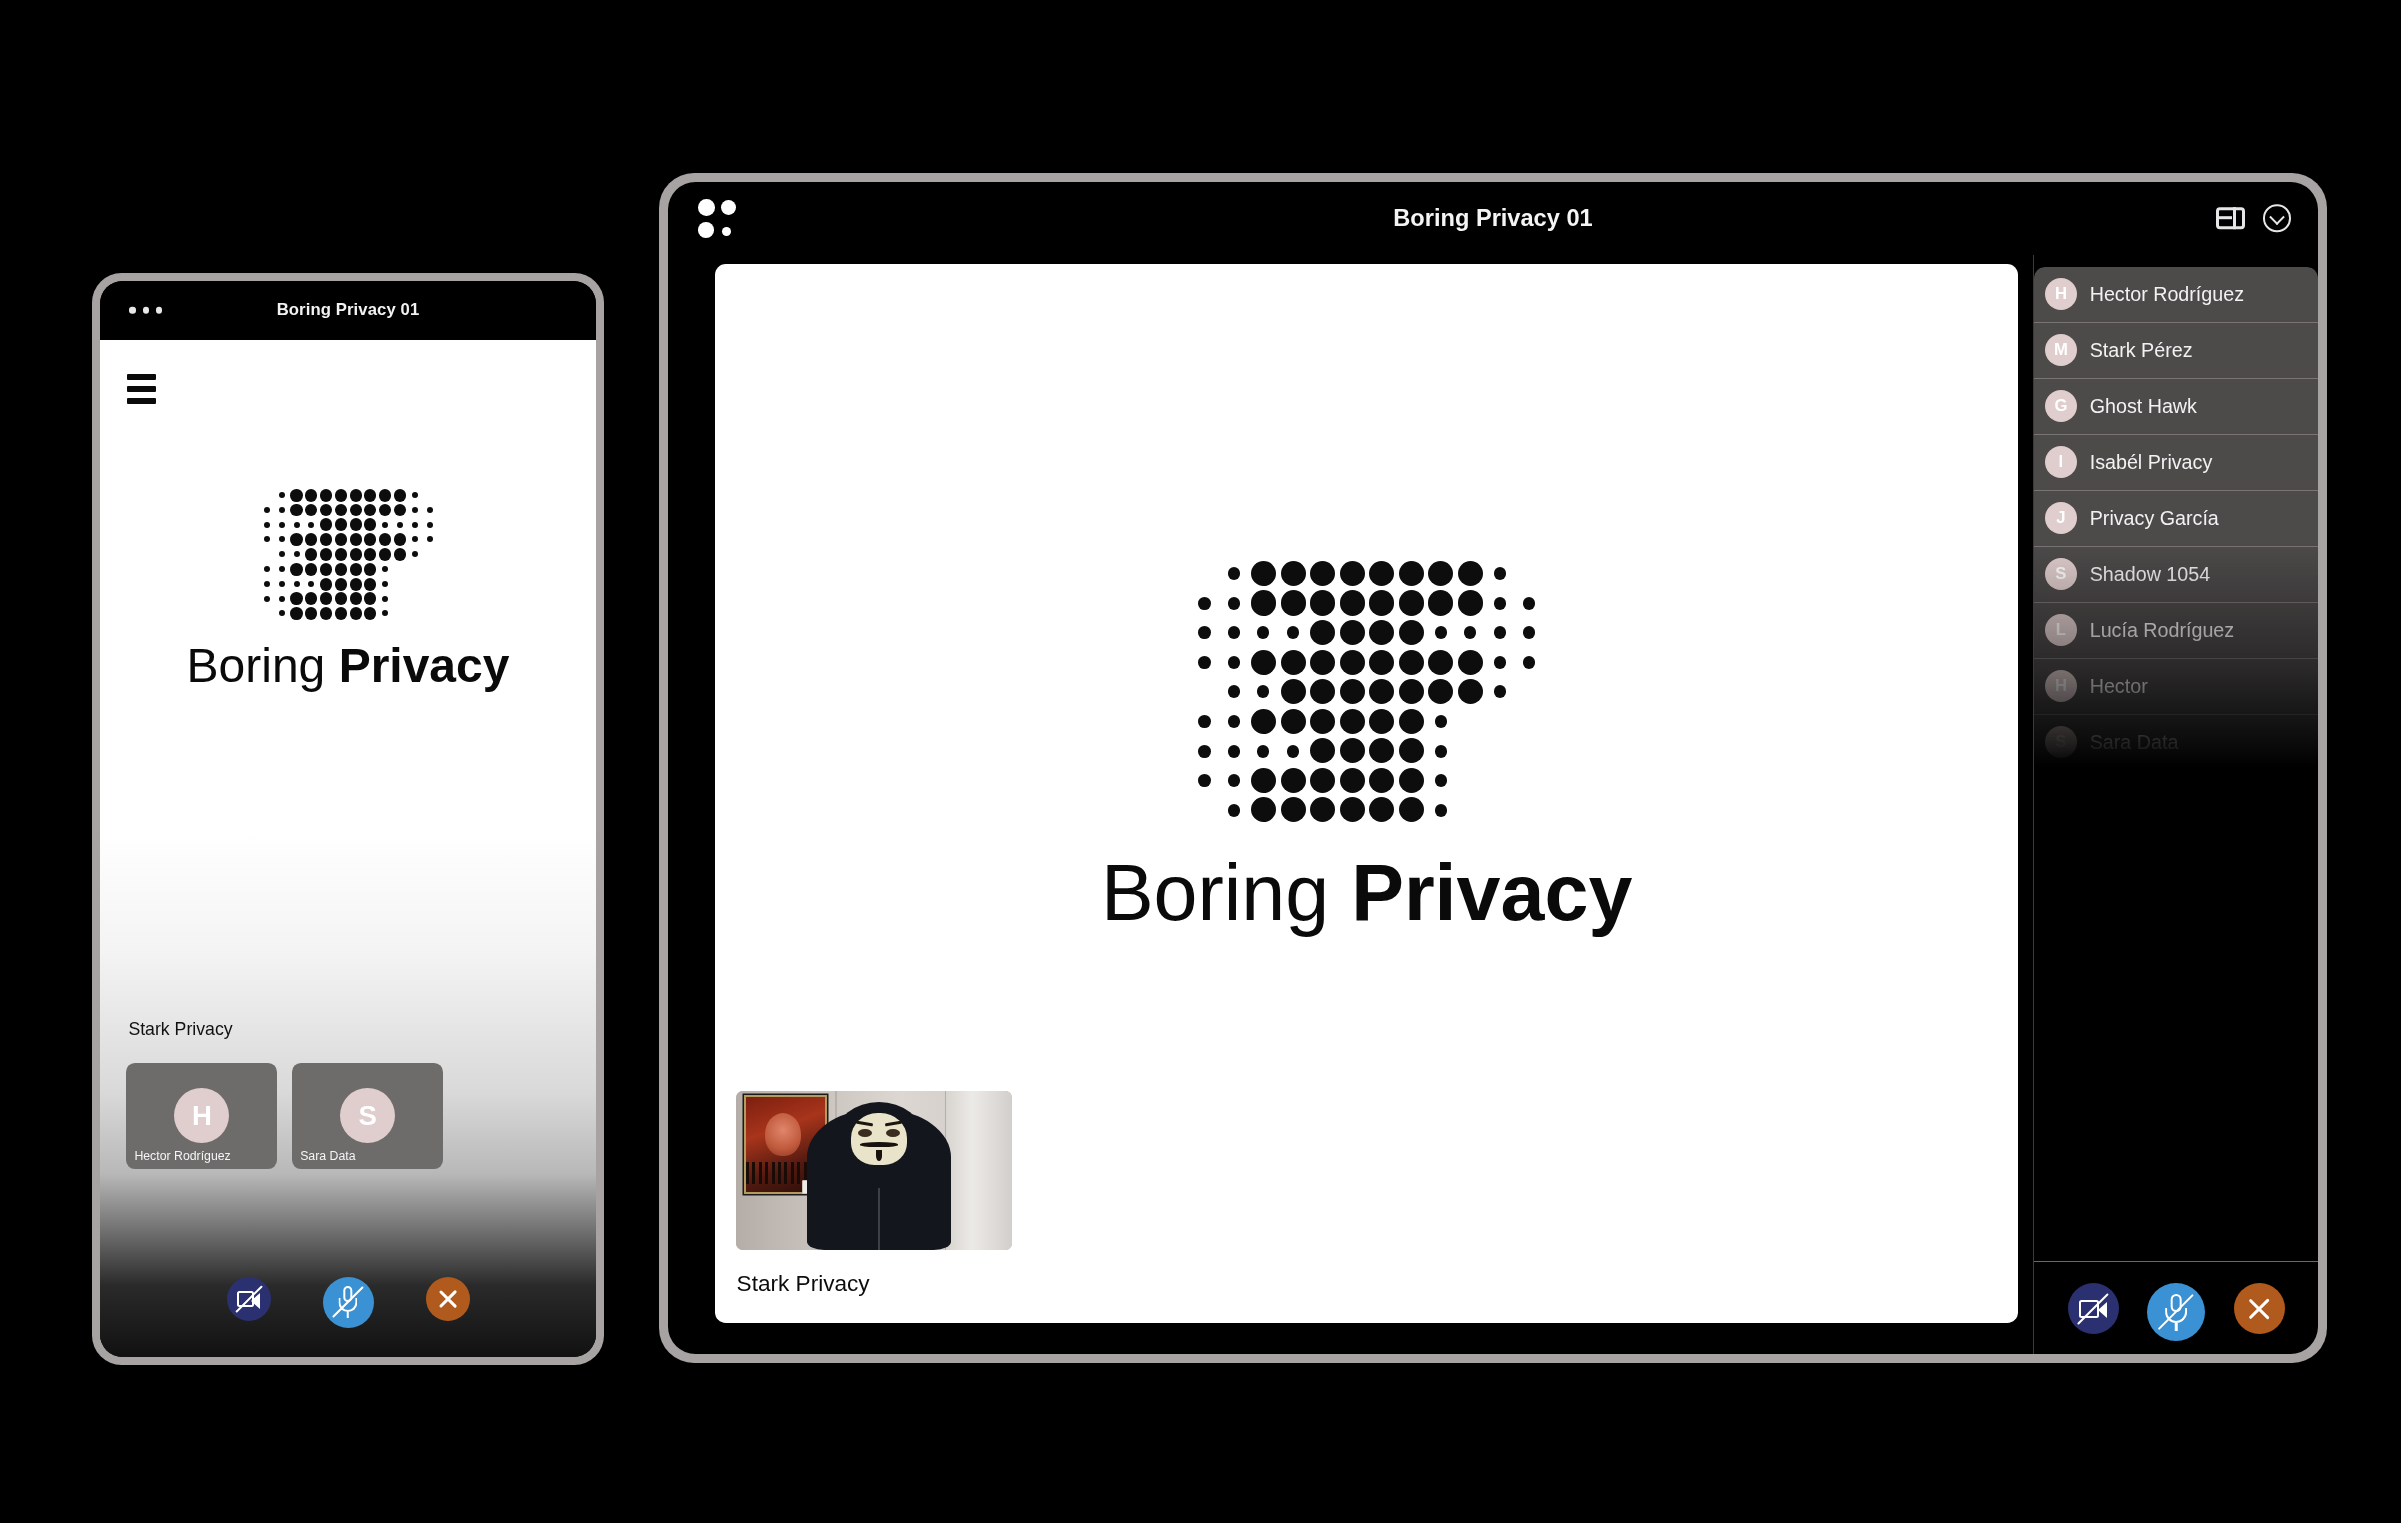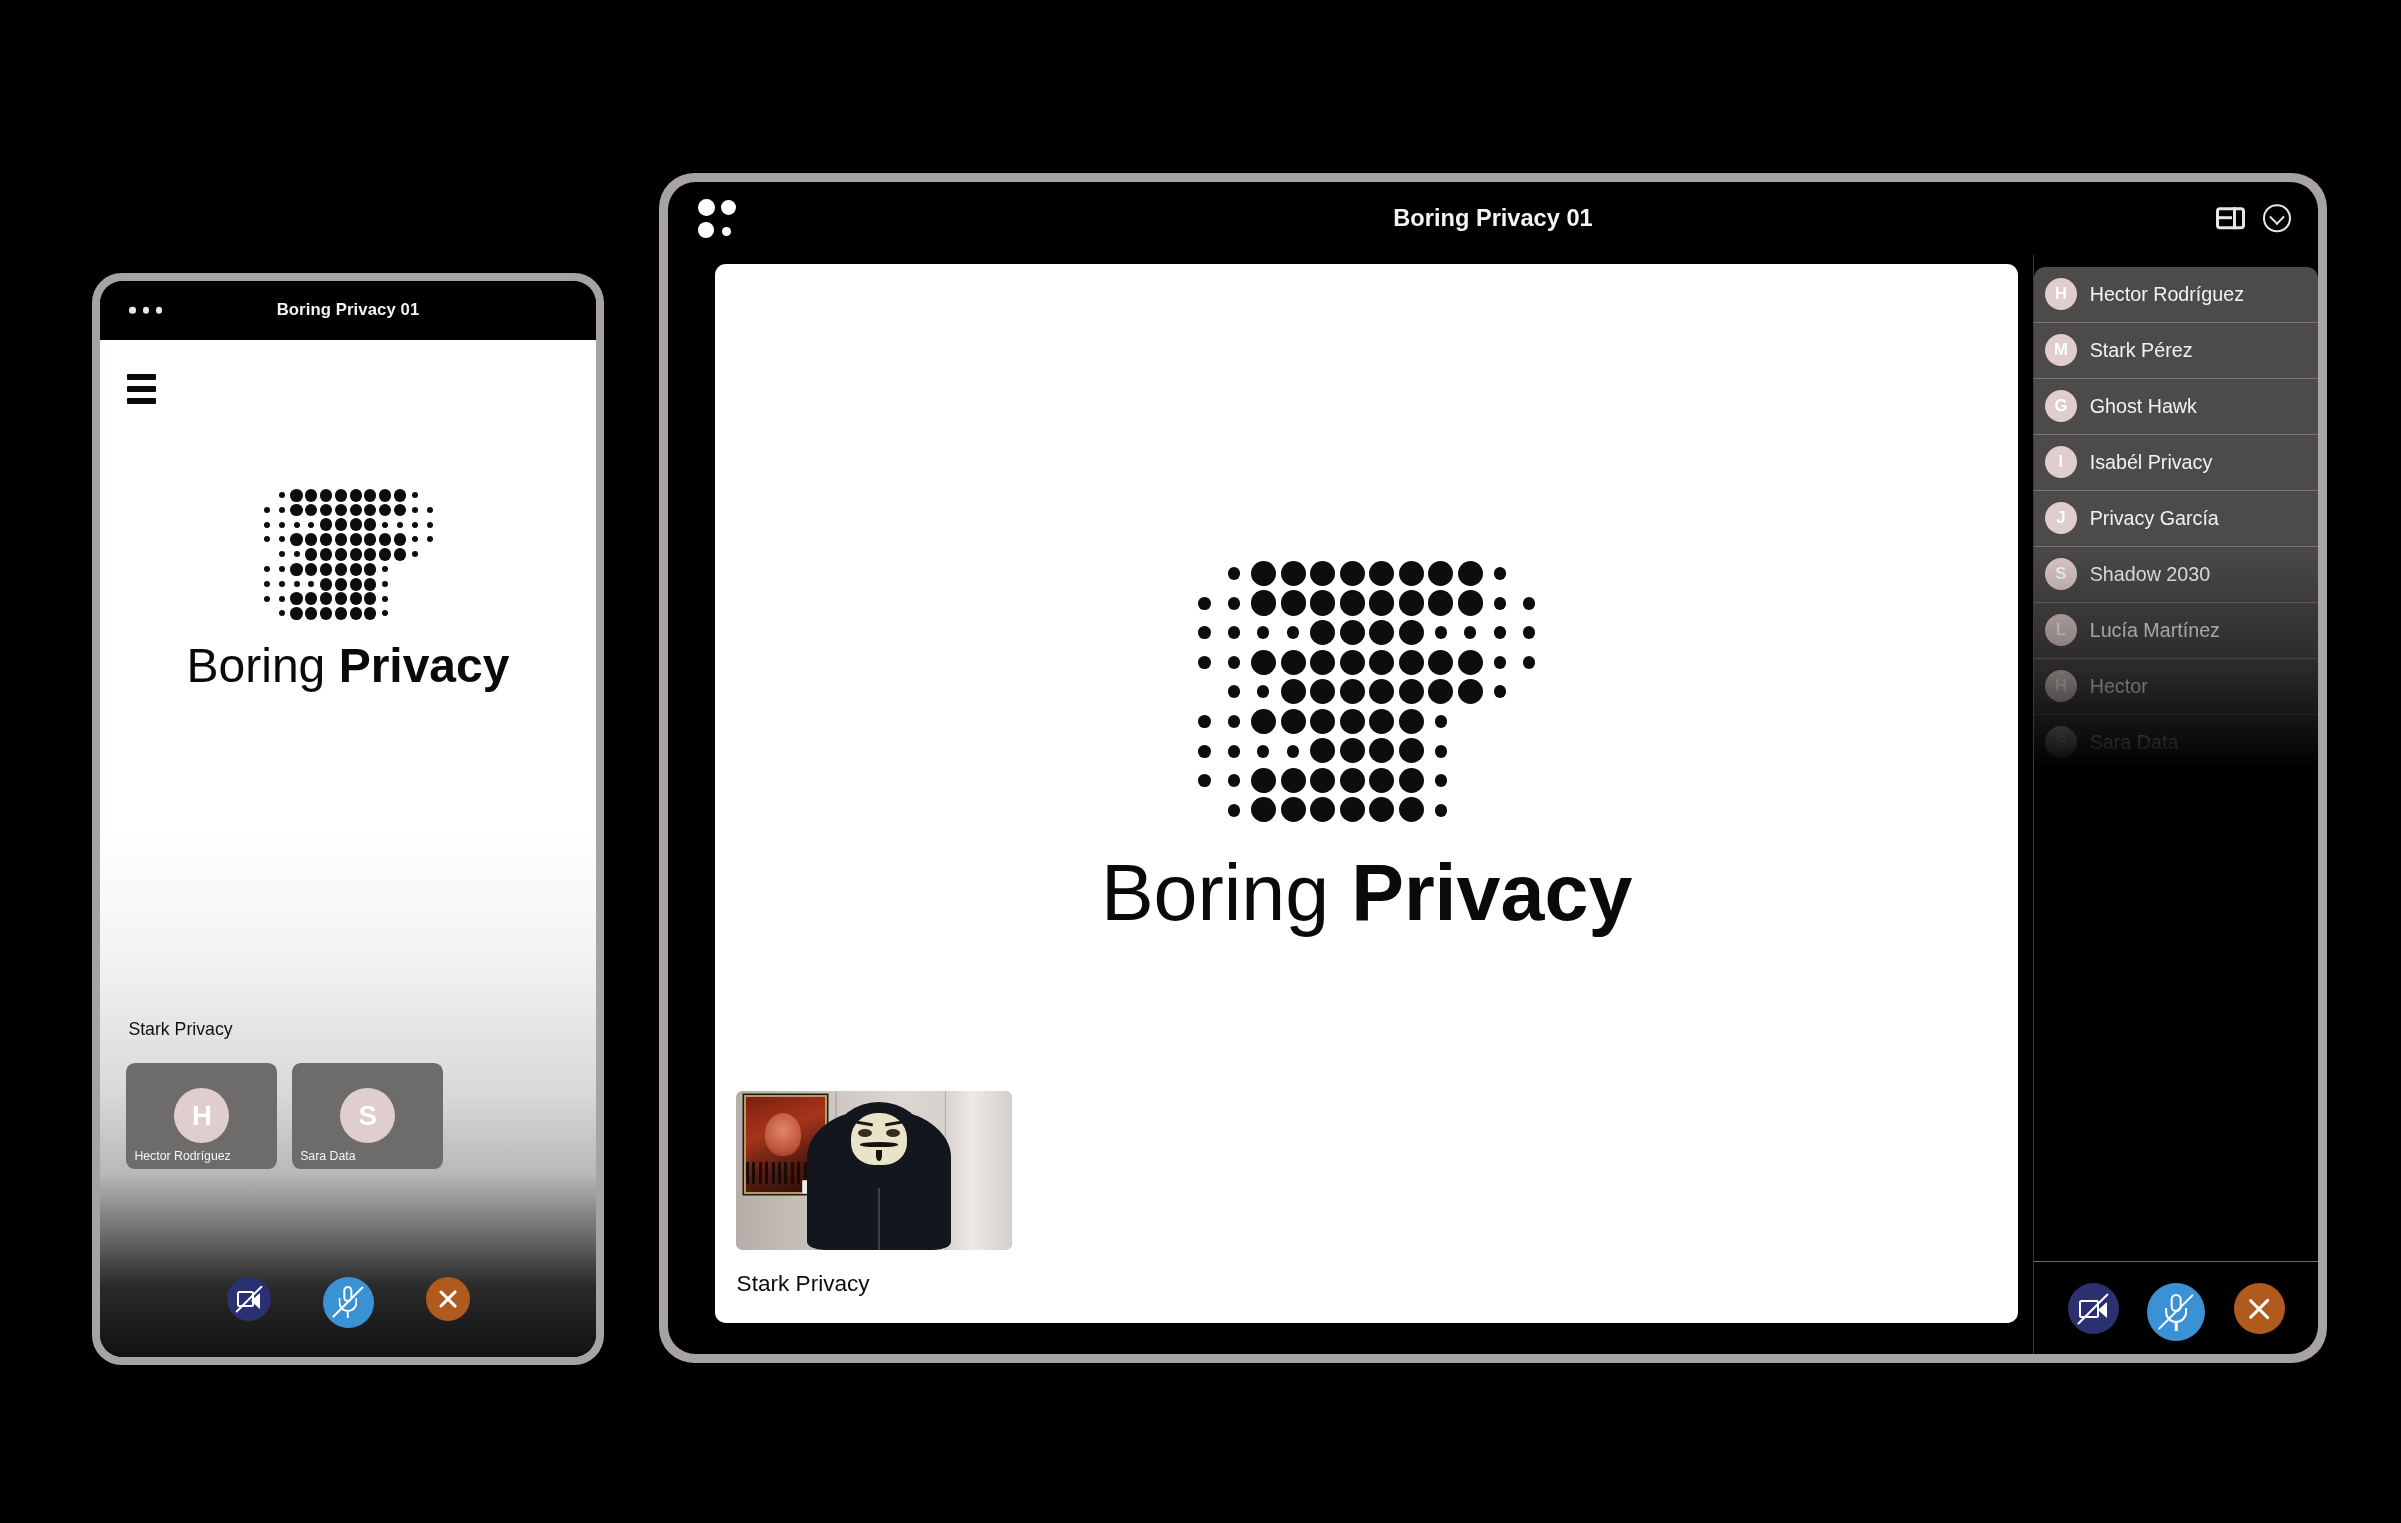--- a/index.html
+++ b/index.html
@@ -548,25 +548,25 @@
               <div class="prow">
                 <div class="pav">I</div>
                 <div class="pnm">Isabél Privacy</div>
               </div>
               <div class="prow">
                 <div class="pav">J</div>
                 <div class="pnm">Privacy García</div>
               </div>
               <div class="prow">
                 <div class="pav">S</div>
-                <div class="pnm">Shadow 2030</div>
+                <div class="pnm">Shadow 1054</div>
               </div>
               <div class="prow">
                 <div class="pav">L</div>
-                <div class="pnm">Lucía Martínez</div>
+                <div class="pnm">Lucía Rodríguez</div>
               </div>
               <div class="prow">
                 <div class="pav">H</div>
                 <div class="pnm">Hector</div>
               </div>
               <div class="prow">
                 <div class="pav">S</div>
                 <div class="pnm">Sara Data</div>
               </div>
             </div>

